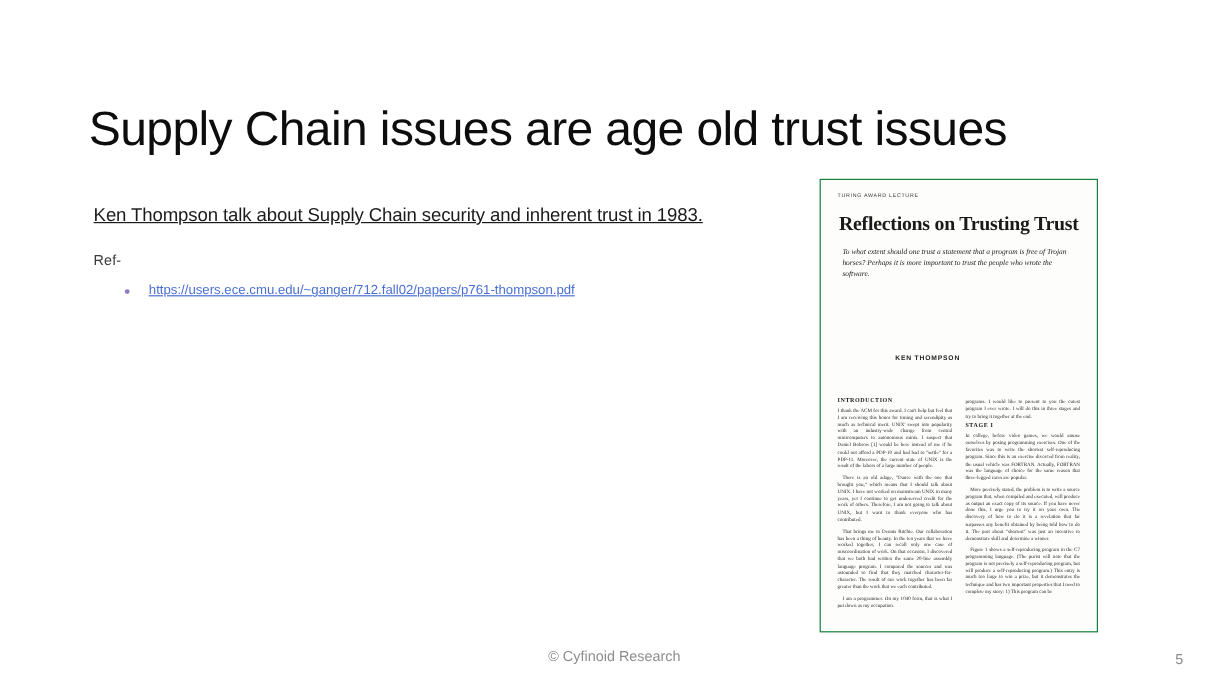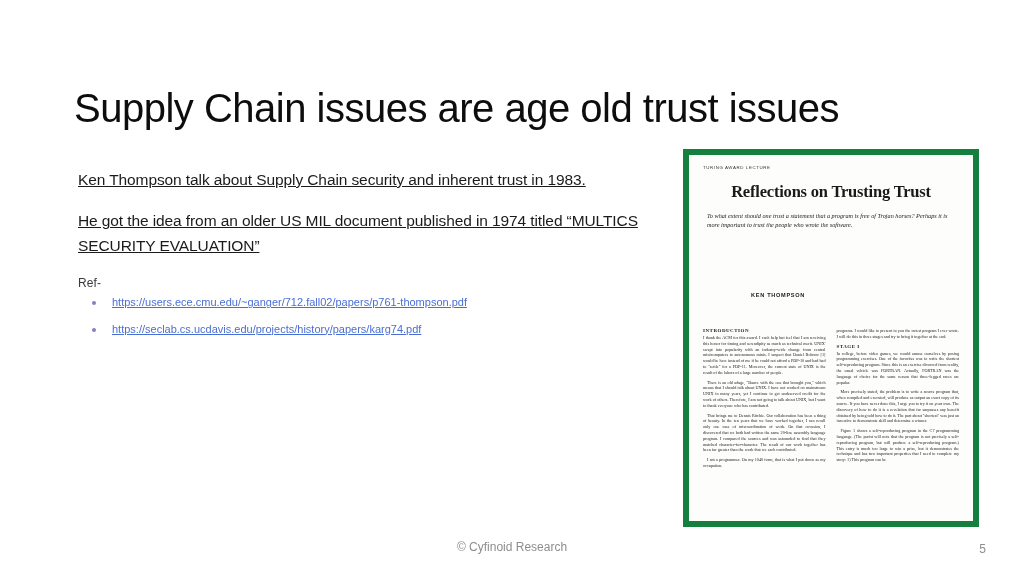--- a/index.html
+++ b/index.html
@@ -52,21 +52,21 @@
 
   .ref-label {
     font-size: 12px;
     color: #3a3a3a;
     margin: 18px 0 6px 0;
     letter-spacing: 0.1px;
   }
 
   ul.ref-list {
     list-style: none;
-    margin: 0;
+    margin: 12px;
     padding: 0;
   }
   ul.ref-list li {
     position: relative;
     padding-left: 34px;
     margin-bottom: 13px;
     font-size: 11px;
     line-height: 1.2;
   }
   ul.ref-list li::before {
@@ -83,24 +83,24 @@
     color: #4a6fd4;
     text-decoration: underline;
     word-break: break-all;
   }
 
   
   .paper {
     position: absolute;
     left: 683px;
     top: 149px;
-    width: 296px;
+    width: 232px;
     height: 378px;
     background: #fdfdfb;
-    border: 6px solid #15803d;
+    border: 1px solid #15803d;
     box-sizing: border-box;
     padding: 10px 14px 8px 14px;
     overflow: hidden;
     font-family: "Liberation Serif", serif;
     color: #1a1a1a;
   }
   .paper-kicker {
     font-size: 4.4px;
     letter-spacing: 0.6px;
     color: #333;
@@ -175,29 +175,25 @@
 </style>
 </head>
 <body>
 
 <div class="slide">
 
   <h1 class="title">Supply Chain issues are age old trust issues</h1>
 
   <div class="body-col">
     <p class="para">Ken Thompson talk about Supply Chain security and inherent trust in 1983.</p>
-    <p class="para">He got the idea from an older US MIL document published in 1974 titled “MULTICS SECURITY EVALUATION”</p>
 
     <div class="ref-label">Ref-</div>
     <ul class="ref-list">
       <li>
         <a href="#">https://users.ece.cmu.edu/~ganger/712.fall02/papers/p761-thompson.pdf</a>
-      </li>
-      <li>
-        <a href="#">https://seclab.cs.ucdavis.edu/projects/history/papers/karg74.pdf</a>
       </li>
     </ul>
   </div>
 
   <div class="paper">
     <div class="paper-kicker">TURING AWARD LECTURE</div>
     <div class="paper-title">Reflections on Trusting Trust</div>
     <div class="paper-abstract">To what extent should one trust a statement that a program is free of Trojan horses? Perhaps it is more important to trust the people who wrote the software.</div>
     <div class="paper-author">KEN THOMPSON</div>
 

